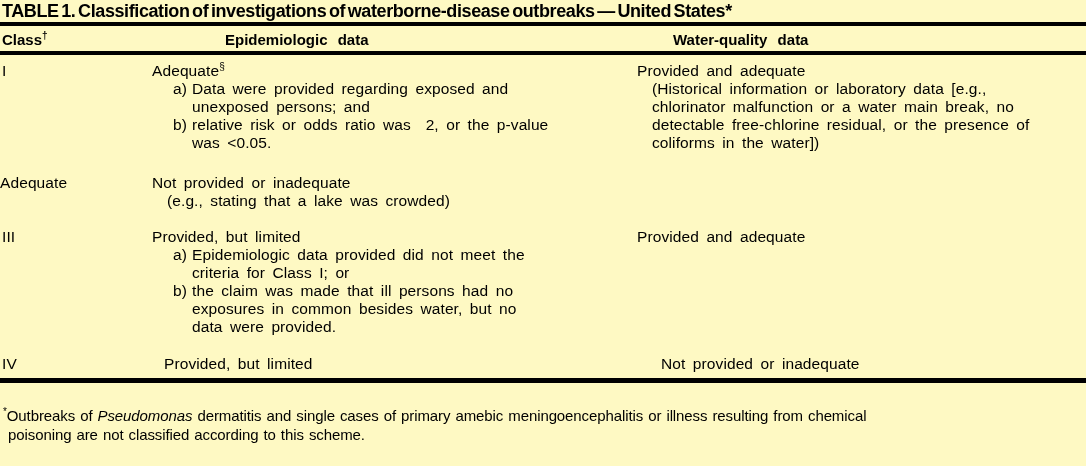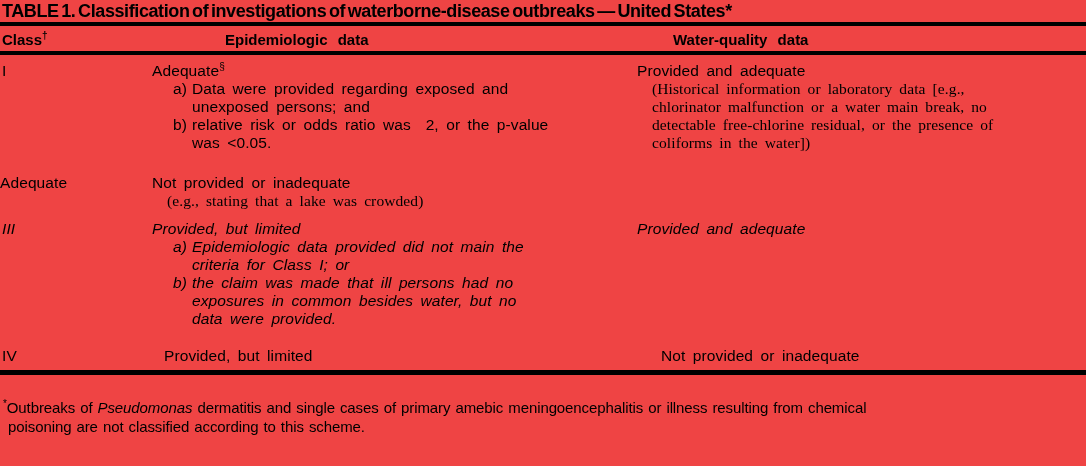--- a/index.html
+++ b/index.html
@@ -1,19 +1,19 @@
 <!DOCTYPE html>
 <html><head>
 <meta charset="utf-8">
 <style>
   html, body { margin:0; padding:0; background:#ffffff; }
   .page {
     position:relative;
     width:1086px; height:466px;
-    background:#ef4444; color:#000000;
+    background:#fef9c3; color:#000000;
     font-family:"Liberation Sans", sans-serif;
     overflow:hidden;
     -webkit-font-smoothing:none;
   }
   .title {
     padding:1px 0 0 2px;
     font-size:18px; font-weight:bold;
     letter-spacing:-0.4px; word-spacing:-2px;
     line-height:20px; white-space:nowrap;
   }
@@ -31,29 +31,29 @@
   .h-epi   { padding-left:73px; word-spacing:6px; }
   .h-water { padding-left:36px; word-spacing:6px; }
 
   .row {
     display:grid; grid-template-columns:152px 485px 1fr;
     font-size:15.5px; line-height:18px;
     word-spacing:3px; letter-spacing:0.1px;
   }
   .row-1 { margin-top:7px; }
   .row-2 { margin-top:22px; }
-  .row-3 { margin-top:10px;font-style:italic; }
+  .row-3 { margin-top:18px; }
   .row-4 { margin-top:19px;gap:12px; }
 
   .cell-class { padding-left:2px; }
   .t { white-space:pre-wrap; }
   .sub-item { display:flex; margin-left:21px; }
   .marker { flex:0 0 19px; width:19px; }
   .sub-text { flex:1 1 auto; white-space:pre-wrap; }
-  .water-note { margin-left:15px; white-space:pre-wrap;font-family:Liberation Serif, serif; }
+  .water-note { margin-left:15px; white-space:pre-wrap; }
 
   sup { font-size:10px; line-height:0; vertical-align:super; }
 
   .footnotes {
     padding:4px 4px 0 3px;
     font-size:15px; line-height:19px;
     word-spacing:1px; letter-spacing:-0.1px;margin-top:19px;
   }
   .footnote { white-space:pre-wrap; }
   .fn-italic { font-style:italic; }
@@ -106,21 +106,21 @@
       <div class="water-note">(e.g., stating that a lake was crowded)</div>
     </div>
   </div>
 
   <div class="row row-3">
     <div class="cell-class">III</div>
     <div class="cell-epi">
       <div class="t">Provided, but limited</div>
       <div class="sub-item">
         <span class="marker">a)</span>
-        <span class="sub-text">Epidemiologic data provided did not main the
+        <span class="sub-text">Epidemiologic data provided did not meet the
 criteria for Class I; or</span>
       </div>
       <div class="sub-item">
         <span class="marker">b)</span>
         <span class="sub-text">the claim was made that ill persons had no
 exposures in common besides water, but no
 data were provided.</span>
       </div>
     </div>
     <div class="cell-water">

